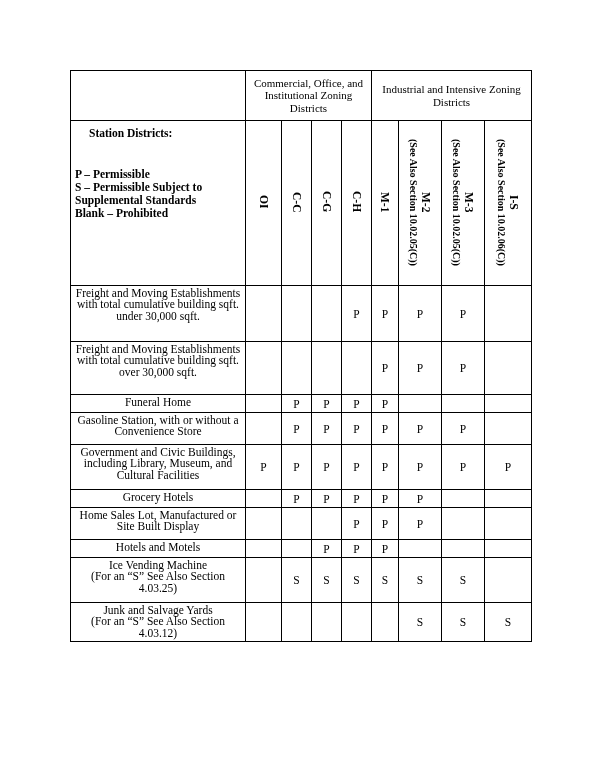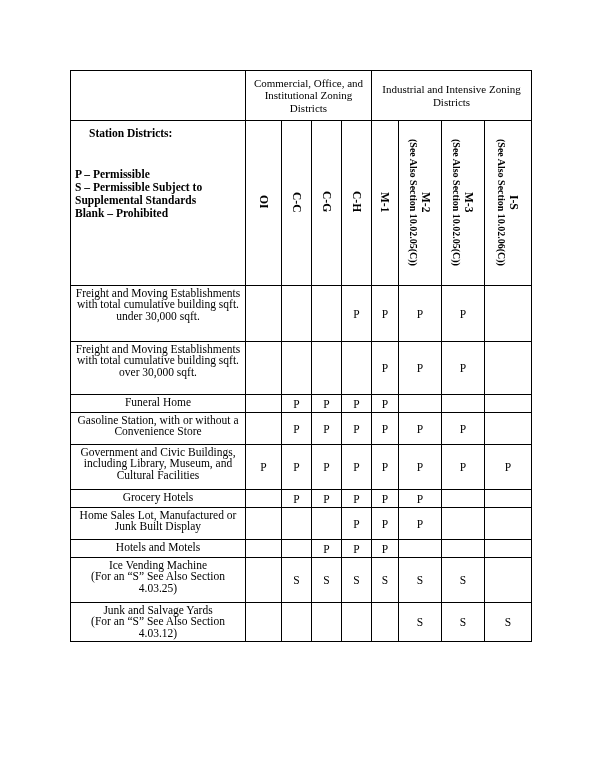--- a/index.html
+++ b/index.html
@@ -173,21 +173,21 @@
         <td class="val-cell">P</td>
         <td class="val-cell">P</td>
         <td class="val-cell">P</td>
         <td class="val-cell">P</td>
         <td class="val-cell">P</td>
         <td class="val-cell"></td>
         <td class="val-cell"></td>
       </tr>
 
       <tr class="data-row rh32">
-        <td class="use-cell">Home Sales Lot, Manufactured or Junk Built Display</td>
+        <td class="use-cell">Home Sales Lot, Manufactured or Site Built Display</td>
         <td class="val-cell"></td>
         <td class="val-cell"></td>
         <td class="val-cell"></td>
         <td class="val-cell">P</td>
         <td class="val-cell">P</td>
         <td class="val-cell">P</td>
         <td class="val-cell"></td>
         <td class="val-cell"></td>
       </tr>
 

